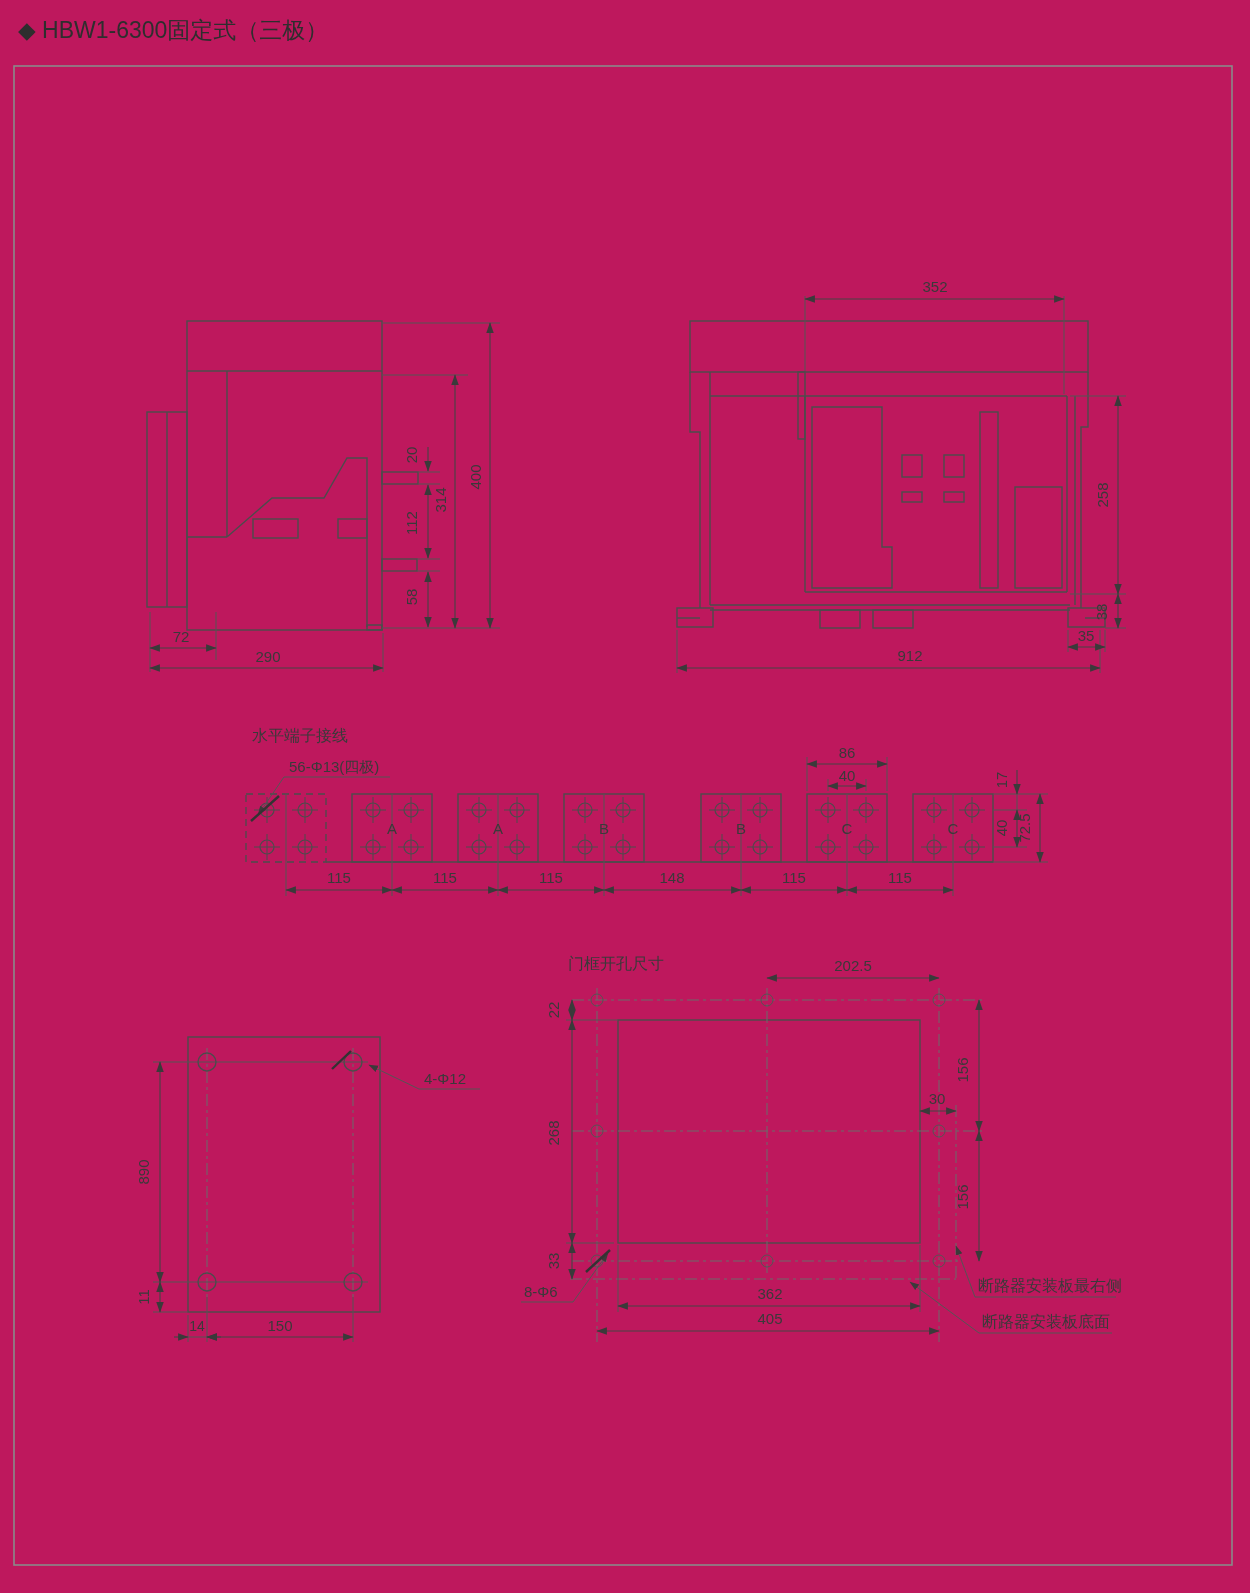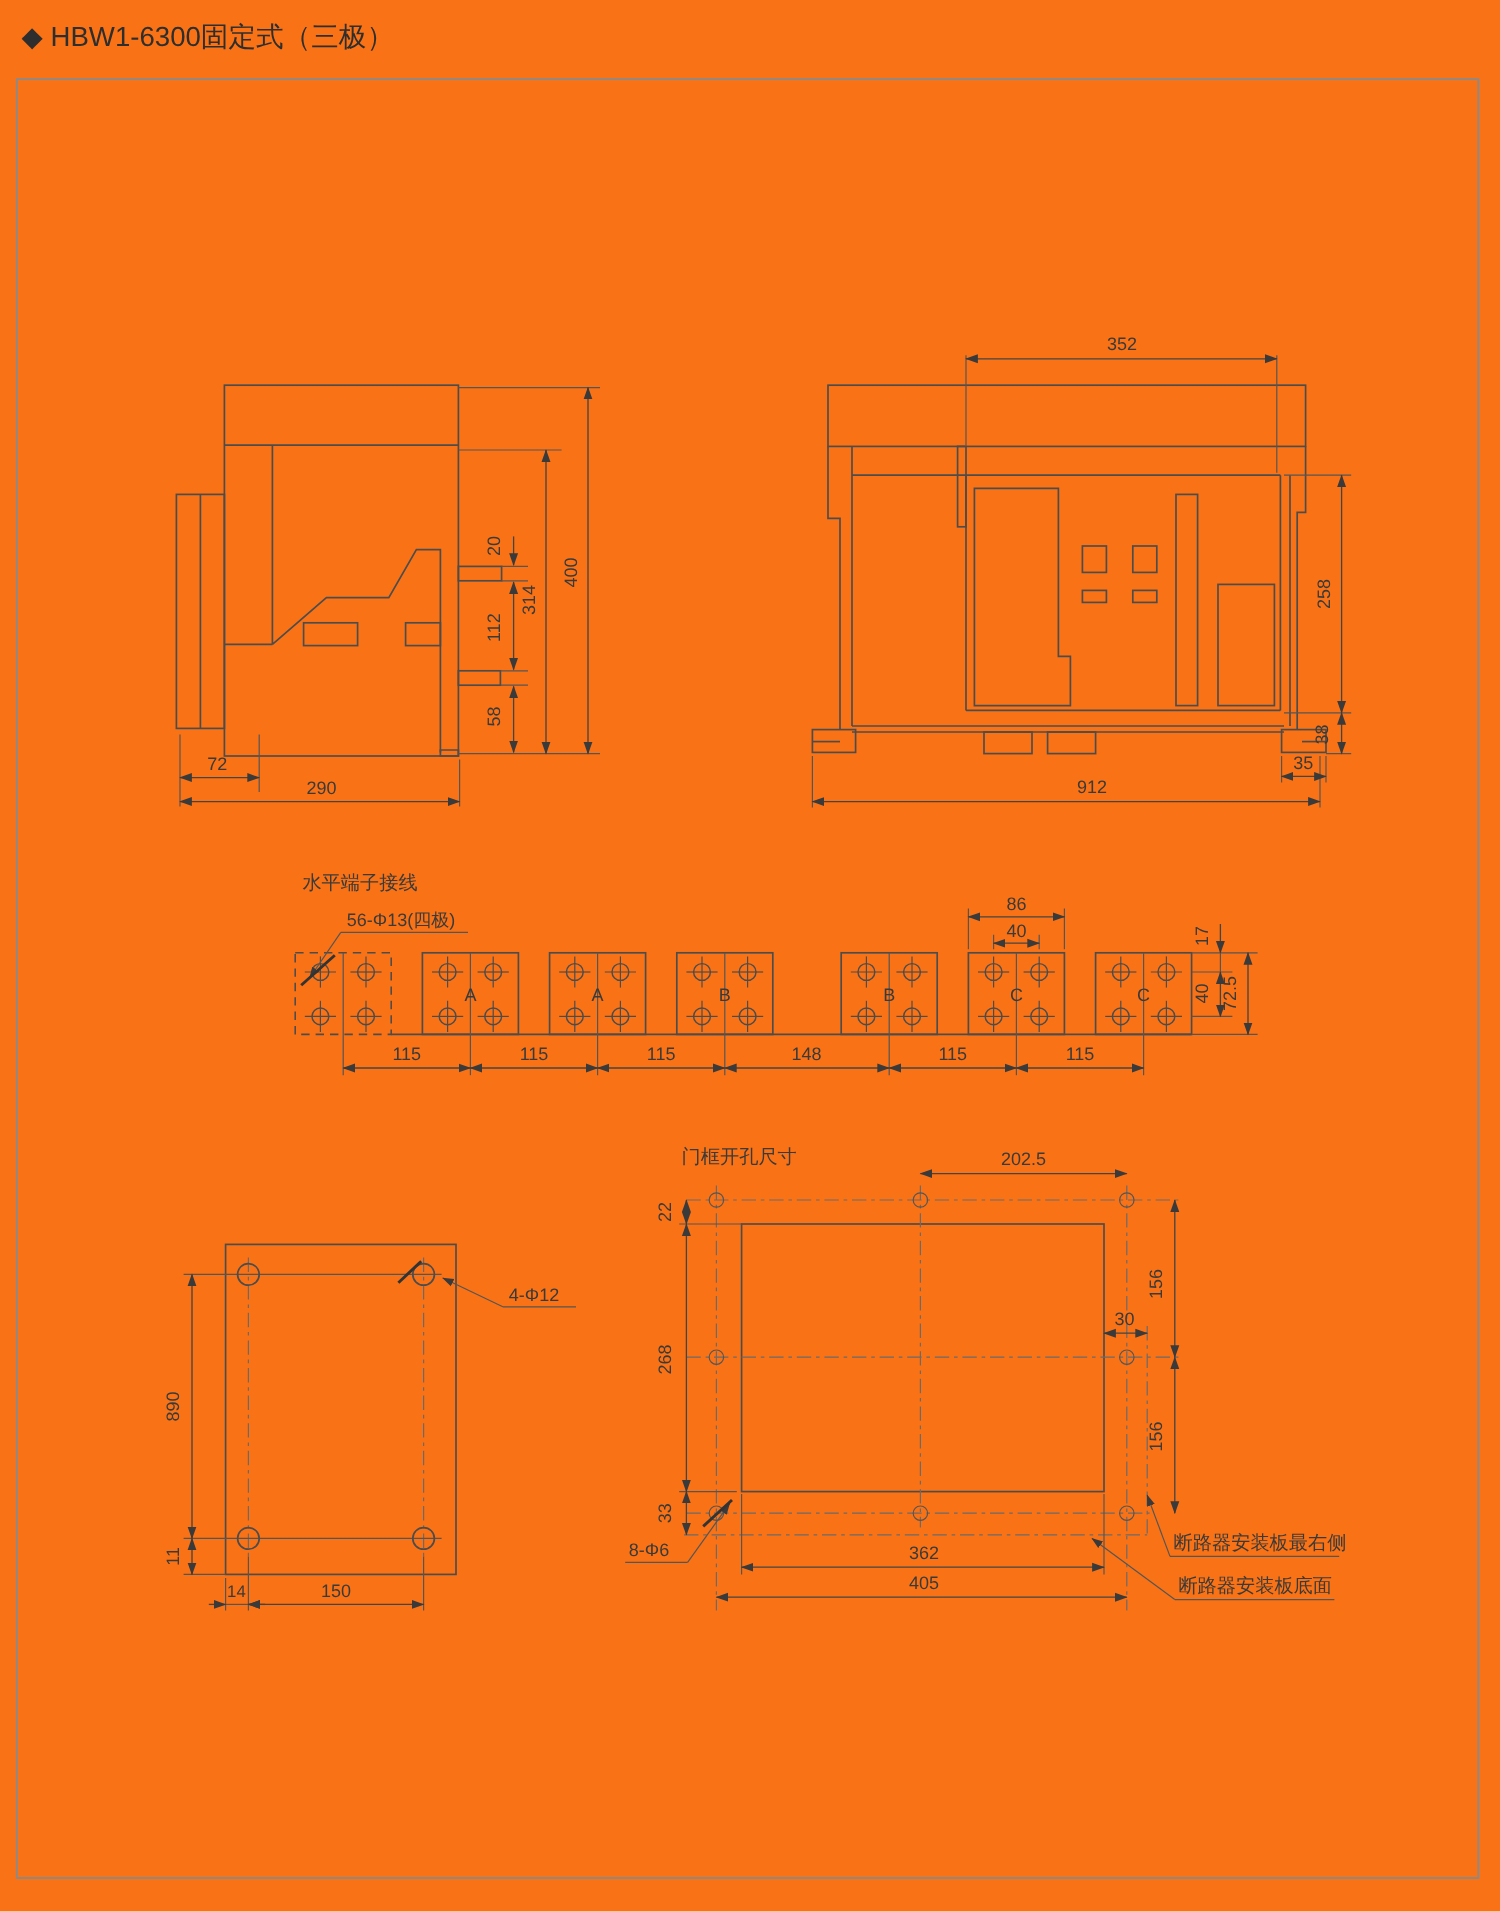--- a/index.html
+++ b/index.html
@@ -1,16 +1,16 @@
 <!DOCTYPE html>
 <html><head>
 <meta charset="utf-8">
 <style>
   html,body{margin:0;padding:0;background:#fff;}
-  .page{width:1250px;height:1593px;position:relative;background:#f97316;}
+  .page{width:1250px;height:1593px;position:relative;background:#be185d;}
   svg{display:block;}
   svg text{font-family:"Liberation Sans","DejaVu Sans",sans-serif;fill:#3a3a3a;}
   .t-title{font-size:23px;fill:#2e2e2e;}
   .t-sec{font-size:16px;}
   .t-dim{font-size:15px;}
   .t-dim-s{font-size:14px;}
   .t-pole{font-size:15px;}
   .ln{fill:none;stroke:#4c4c4c;stroke-width:1.4;}
   .tn{fill:none;stroke:#555;stroke-width:1;}
   .dm{fill:none;stroke:#444;stroke-width:1.1;}

